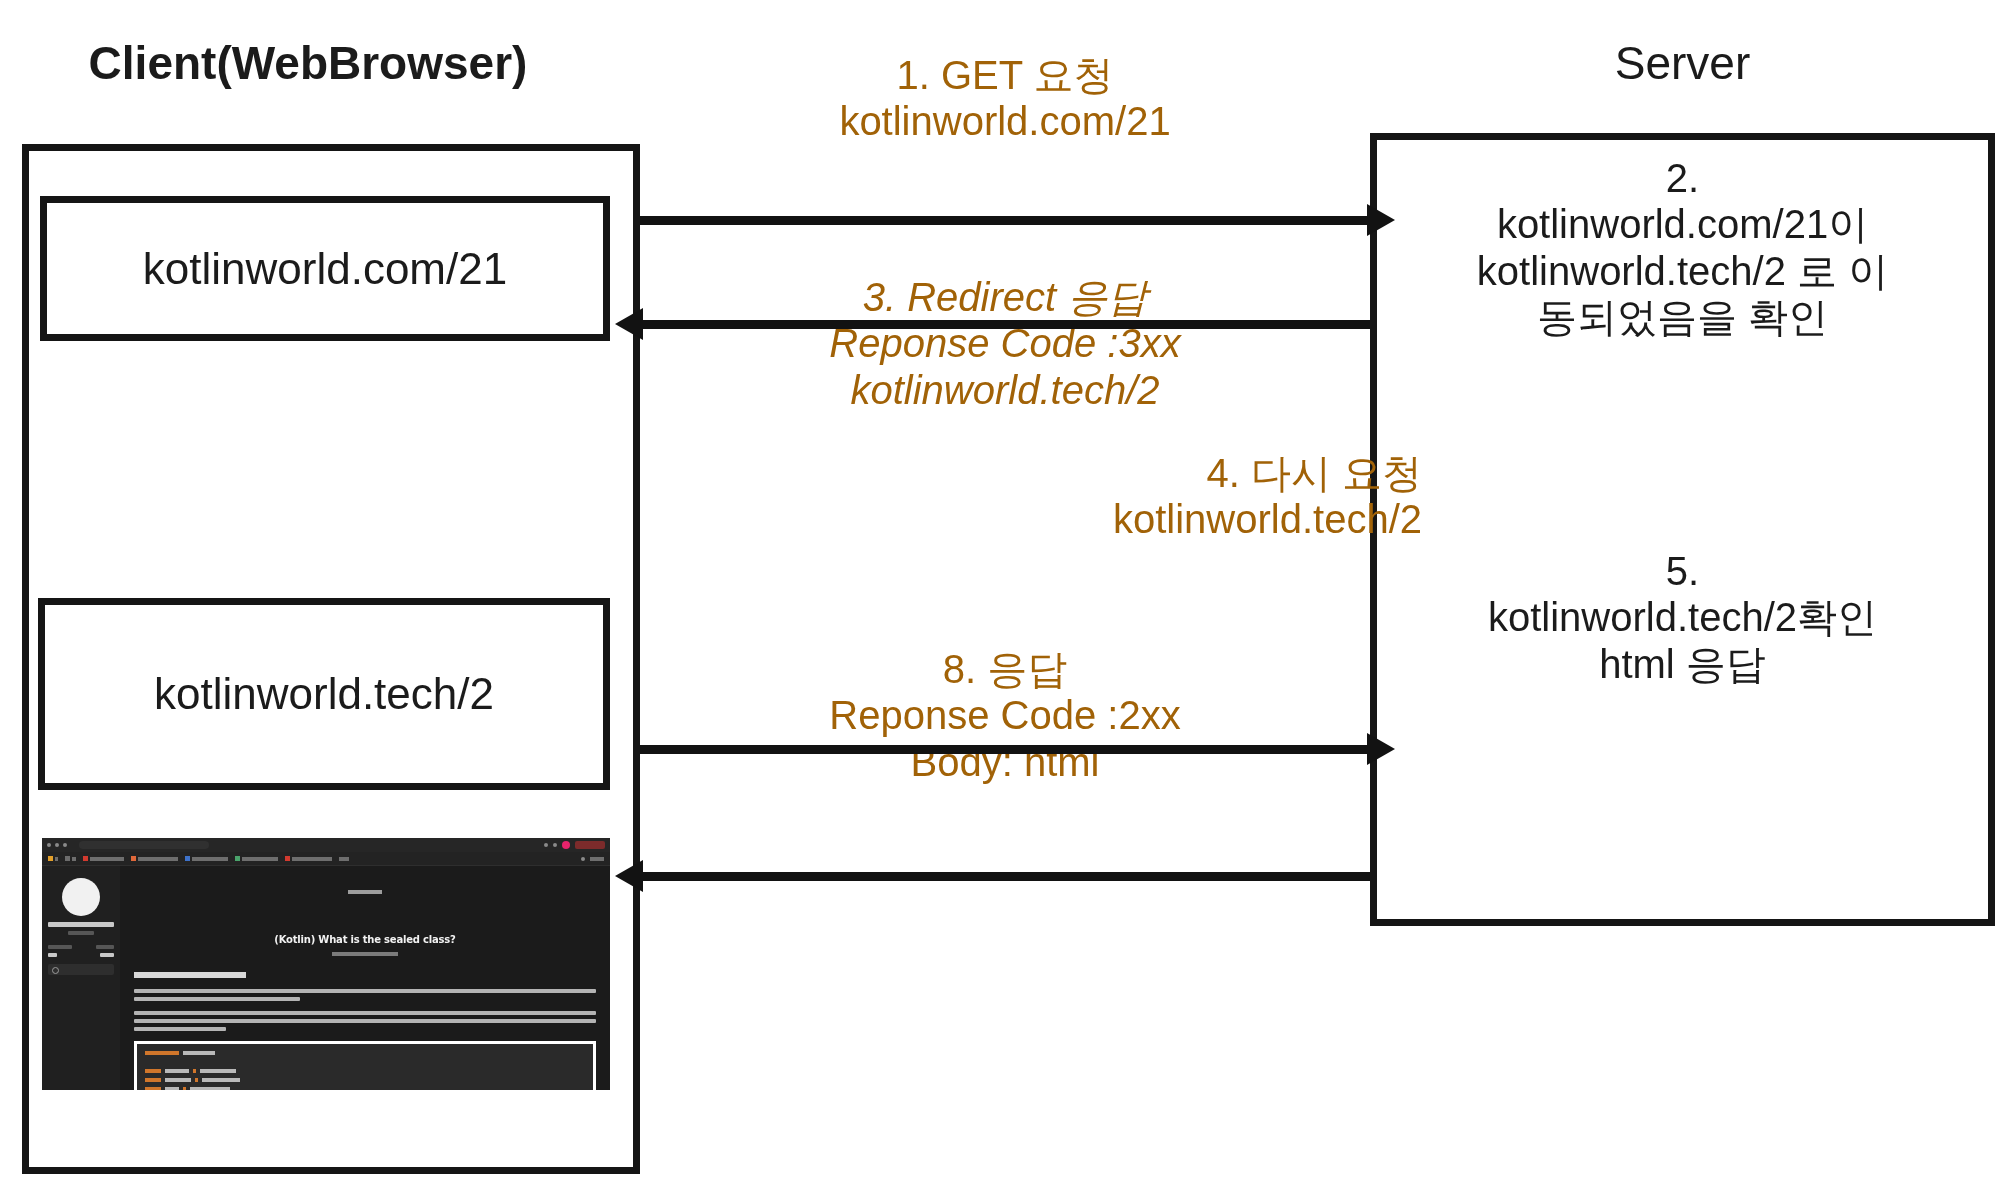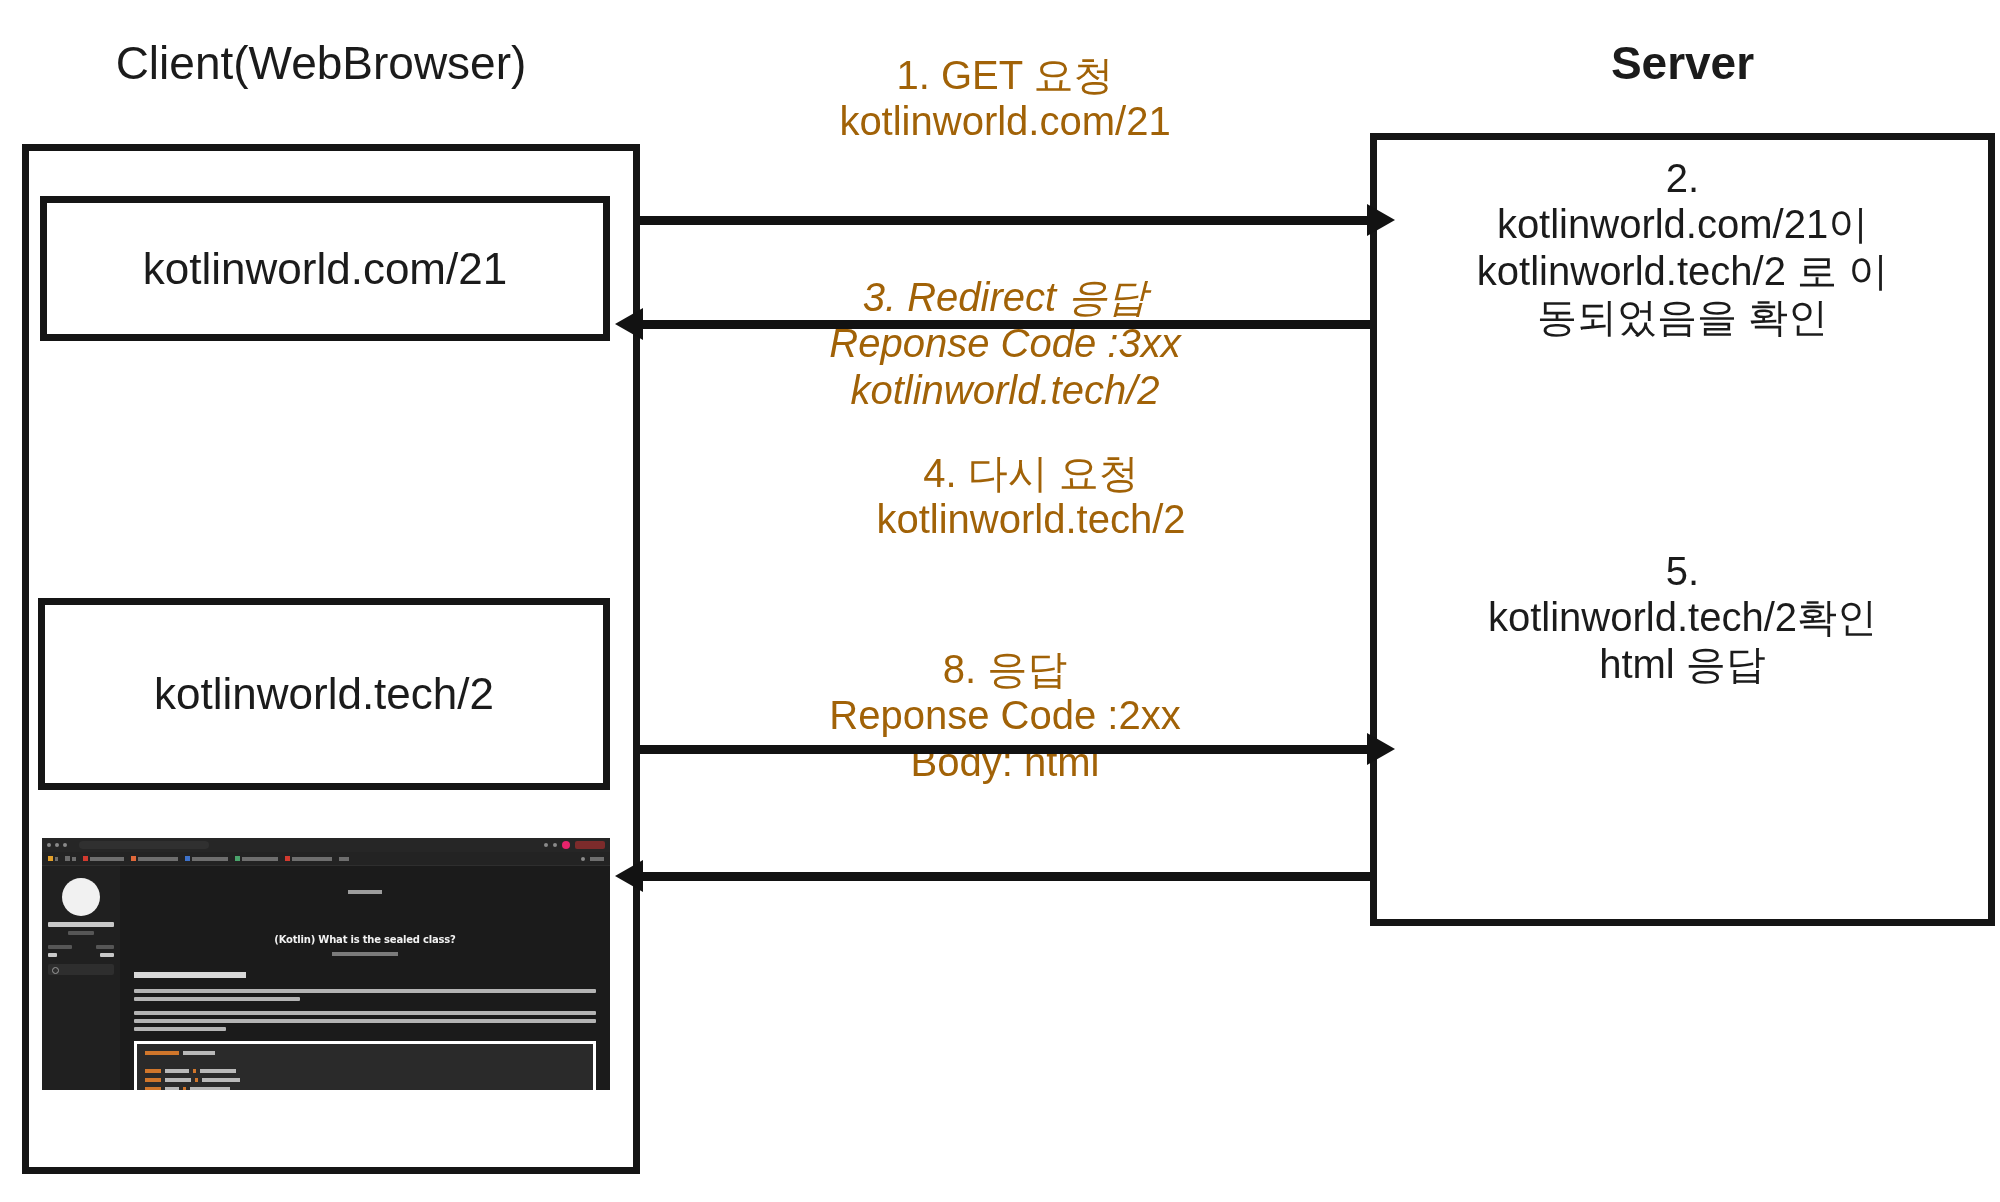--- a/index.html
+++ b/index.html
@@ -20,22 +20,22 @@
   
   .col-title {
     position: absolute;
     text-align: center;
     font-size: 46px;
     font-weight: 400;
     color: #1b1b1b;
     letter-spacing: 0px;
     white-space: nowrap;
   }
-  #client-title { left: 21px;  top: 36px; width: 600px; }
-  #server-title { left: 1370px; top: 36px; width: 625px; font-weight: bold; }
+  #client-title { left: 8px;  top: 36px; width: 600px; font-weight: bold; }
+  #server-title { left: 1370px; top: 36px; width: 625px; }
 
   
   .actor-box {
     position: absolute;
     background: #ffffff;
     border: 7px solid #151515;
     box-sizing: border-box;
   }
   #client-box { left: 22px;  top: 144px; width: 618px;  height: 1030px; }
   #server-box { left: 1370px; top: 133px; width: 625px;  height: 793px; }
@@ -62,21 +62,21 @@
   .flow-label {
     position: absolute;
     text-align: center;
     font-size: 40px;
     line-height: 1.16;
     color: #a16207;
     white-space: pre-line;
   }
   #flow-1 { left: 640px; top: 52px;  width: 730px; }
   #flow-3 { left: 640px; top: 274px; width: 730px; font-style: italic; }
-  #flow-4 { left: 640px; top: 450px; width: 782px; }
+  #flow-4 { left: 640px; top: 450px; width: 782px; text-align: right; }
   #flow-6 { left: 640px; top: 646px; width: 730px; }
 
   
   .server-text {
     position: absolute;
     text-align: center;
     font-size: 40px;
     line-height: 1.16;
     color: #1b1b1b;
     white-space: pre-line;

